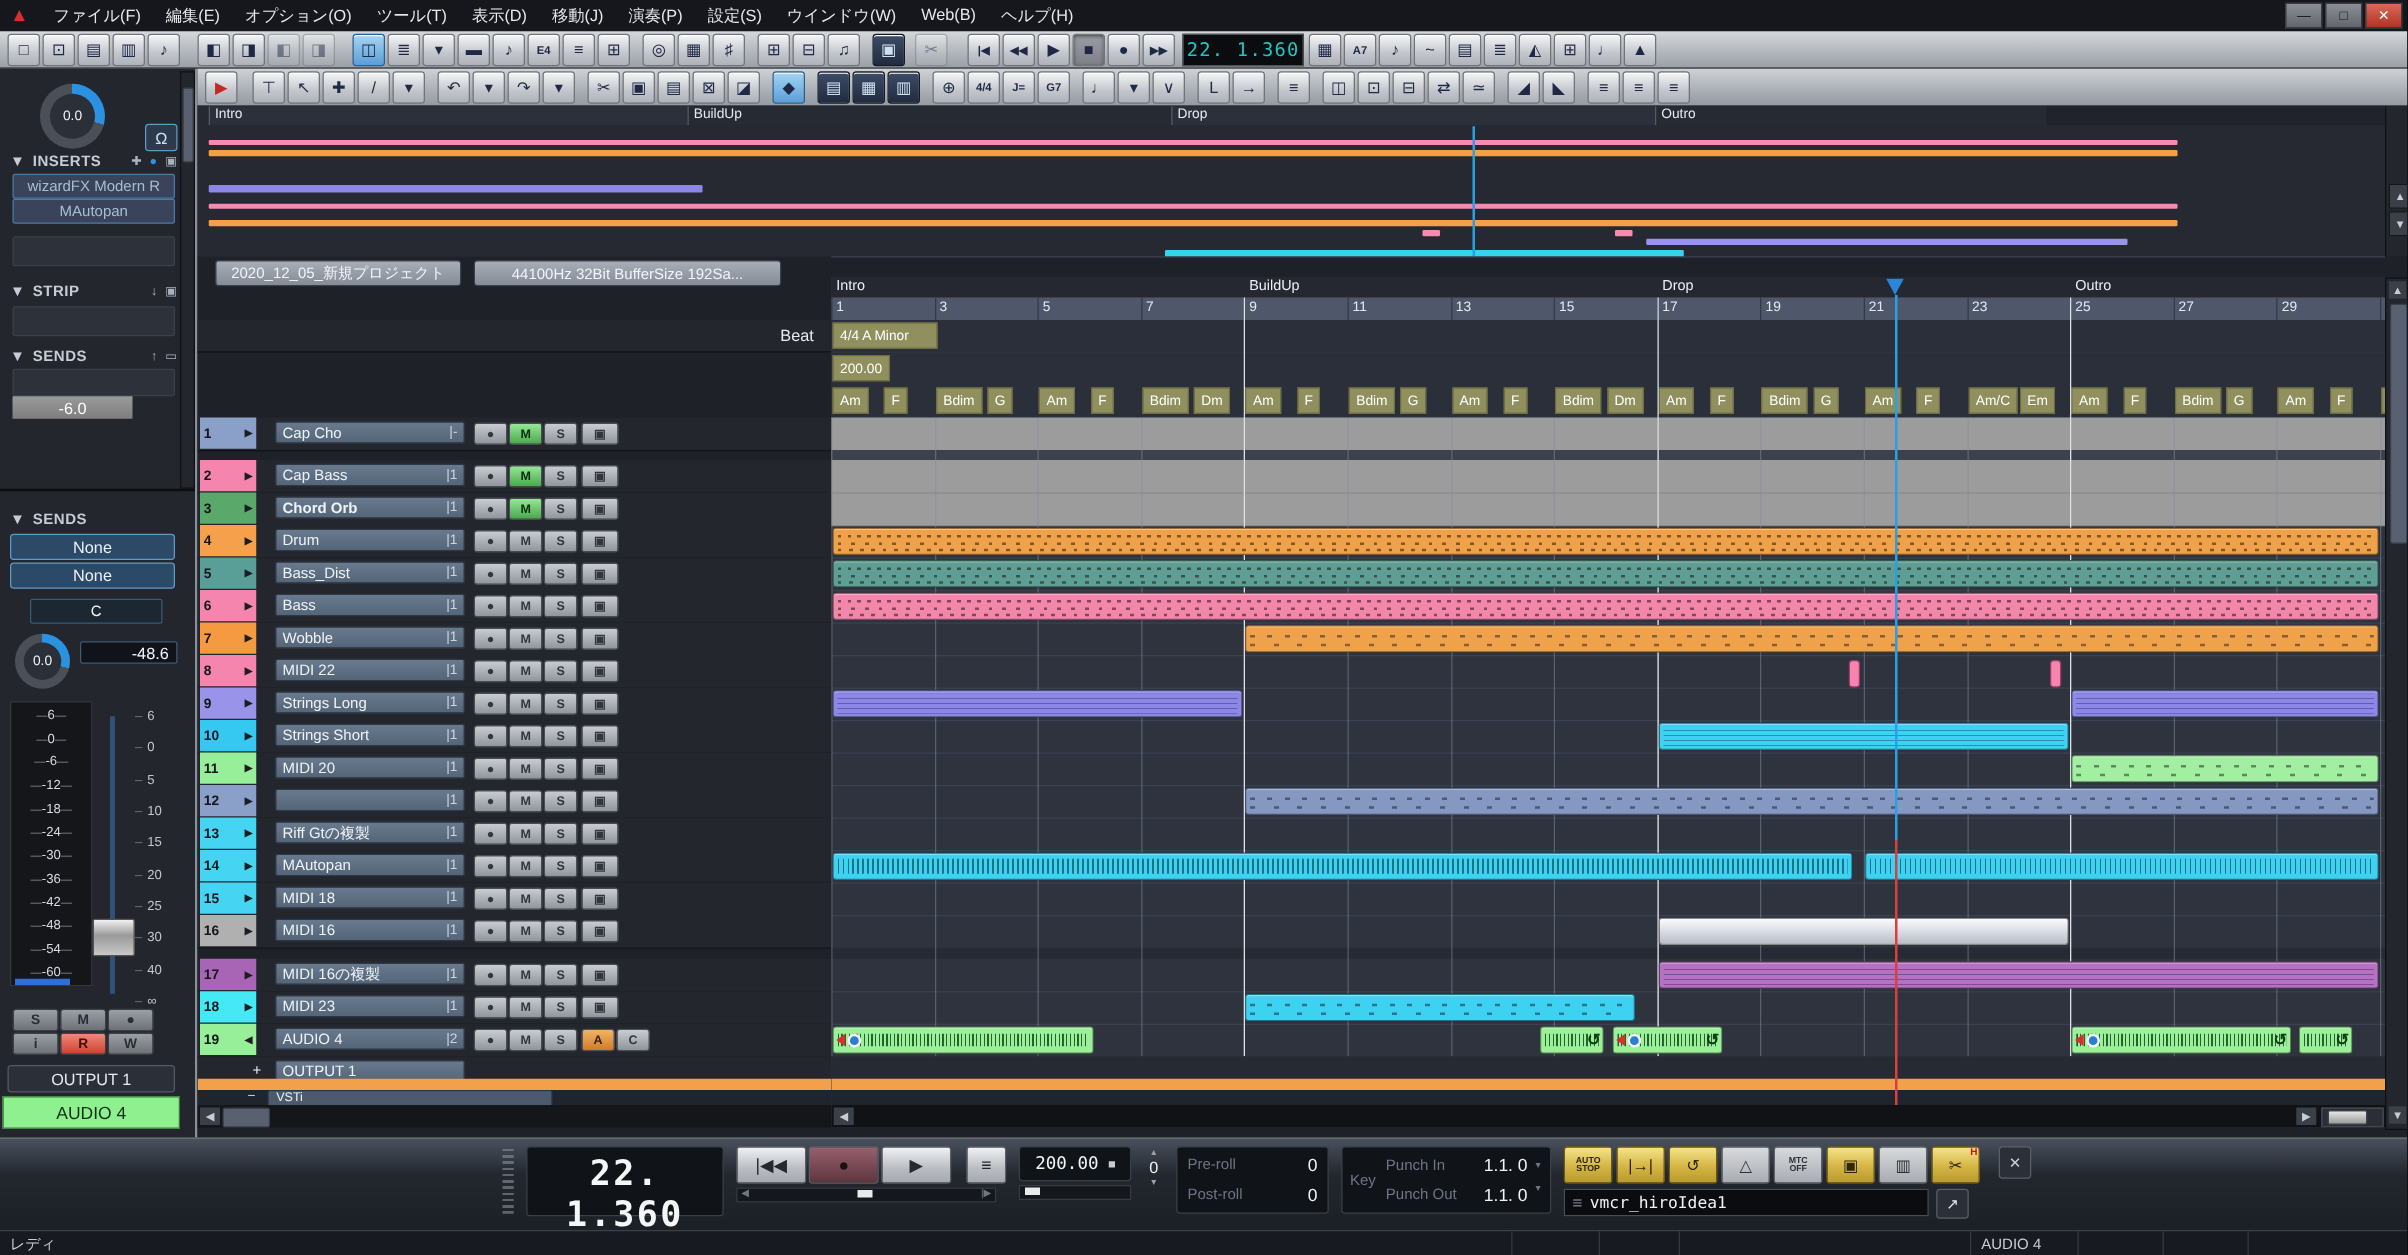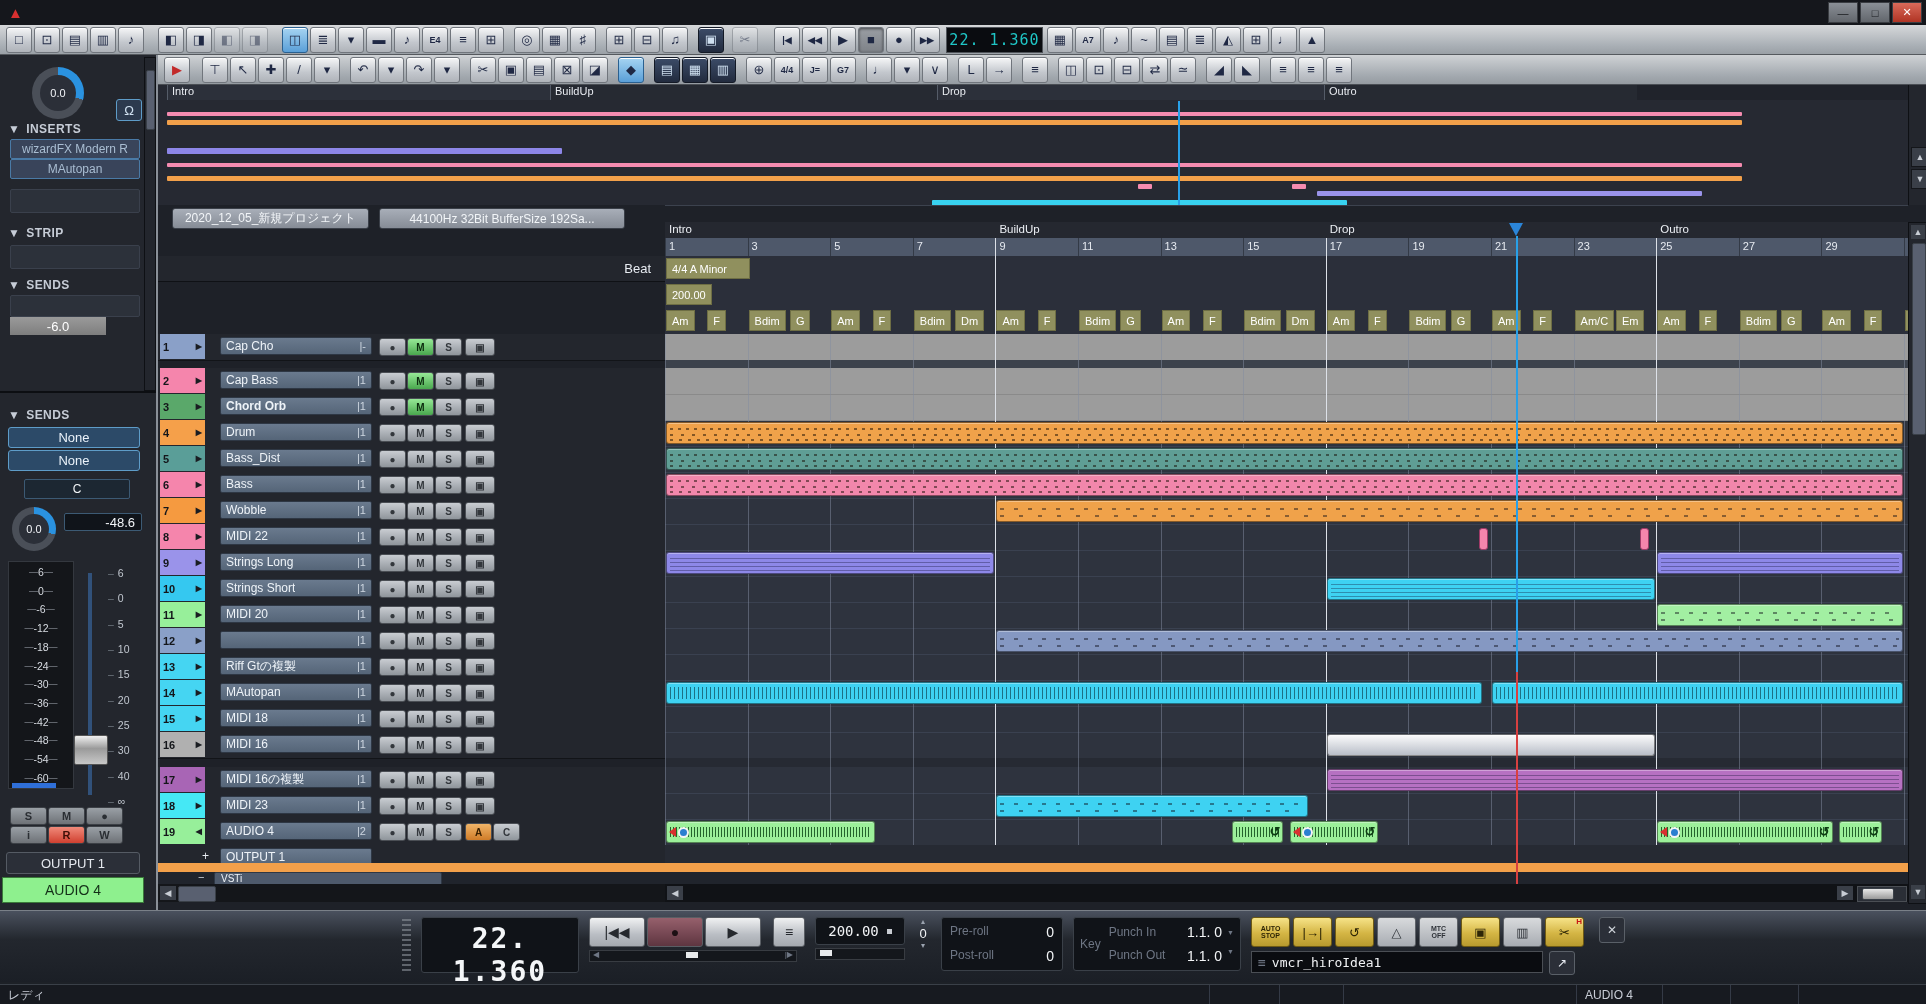--- a/index.html
+++ b/index.html
@@ -29,21 +29,21 @@
   .tb-btn.h{background:linear-gradient(#a6d4f2,#5a9fd8);border-color:#2a6090;}
   .tb-btn.a{background:linear-gradient(#3c4c68,#222b3e);color:#cfe0f0;border-color:#141a26;}
   .tb-btn.d{opacity:.45;}
   .tb-btn.p{background:linear-gradient(#9a9ea4,#7e8288);box-shadow:inset 0 1px 3px rgba(0,0,0,.55);}
   .tb-btn.red{color:#c22a2a;}
   .tb-sp{flex:none;}
   .time-led{width:95px;height:24px;margin:0 4px;background:#0a0c10;border:1px solid #50545a;
             color:#1fc6c6;font-family:"DejaVu Sans Mono",monospace;font-size:15px;display:flex;
             align-items:center;justify-content:center;letter-spacing:1px;flex:none;}
   
-  #sidebar{position:absolute;left:0;top:55px;width:156px;height:855px;background:#23262d;border-right:1px solid #0c0e12;padding-left:44px;}
+  #sidebar{position:absolute;left:0;top:55px;width:156px;height:855px;background:#23262d;border-right:1px solid #0c0e12;}
   .sec-hdr{position:absolute;left:8px;right:14px;height:16px;color:#c6ccd6;font-weight:bold;
            font-size:12px;letter-spacing:.4px;display:flex;align-items:center;gap:6px;}
   .sec-hdr .ic{margin-left:auto;font-weight:normal;color:#aab2be;font-size:10px;}
   .sec-hdr .ic2{font-weight:normal;color:#aab2be;font-size:10px;}
   .slot{position:absolute;left:10px;width:128px;height:18px;background:#39445a;border:1px solid #4a7aa6;
         border-radius:2px;color:#a9bdd2;font-size:12px;display:flex;align-items:center;justify-content:center;
         overflow:hidden;white-space:nowrap;}
   .slot.empty{background:#2c313a;border-color:#3a404c;}
   .knob{border-radius:50%;background:conic-gradient(#2a92e0 0 105deg,#4a4f58 105deg 360deg);
         display:flex;align-items:center;justify-content:center;}
@@ -152,20 +152,33 @@
       border-top:1px solid #3a4048;display:flex;align-items:center;font-size:12px;color:#c8cdd6;}
   .st-cell{height:100%;border-left:1px solid #343a46;display:flex;align-items:center;justify-content:flex-start;
       padding-left:8px;box-sizing:border-box;flex:none;}
 </style>
 </head>
 <body>
 
 <div id="root">
   <div id="menubar">
     <span id="logo">▲</span>
+    <div id="menu-items" style="display:flex;">
+        <span class="menu-item">ファイル(F)</span>
+        <span class="menu-item">編集(E)</span>
+        <span class="menu-item">オプション(O)</span>
+        <span class="menu-item">ツール(T)</span>
+        <span class="menu-item">表示(D)</span>
+        <span class="menu-item">移動(J)</span>
+        <span class="menu-item">演奏(P)</span>
+        <span class="menu-item">設定(S)</span>
+        <span class="menu-item">ウインドウ(W)</span>
+        <span class="menu-item">Web(B)</span>
+        <span class="menu-item">ヘルプ(H)</span>
+      </div>
     <div id="win-btns">
         <div class="win-btn">—</div>
         <div class="win-btn">□</div>
         <div class="win-btn close">✕</div>
       </div>
   </div>
 
   <div id="toolbar1">
       <div class="tb-btn">□</div>
       <div class="tb-btn">⊡</div>

